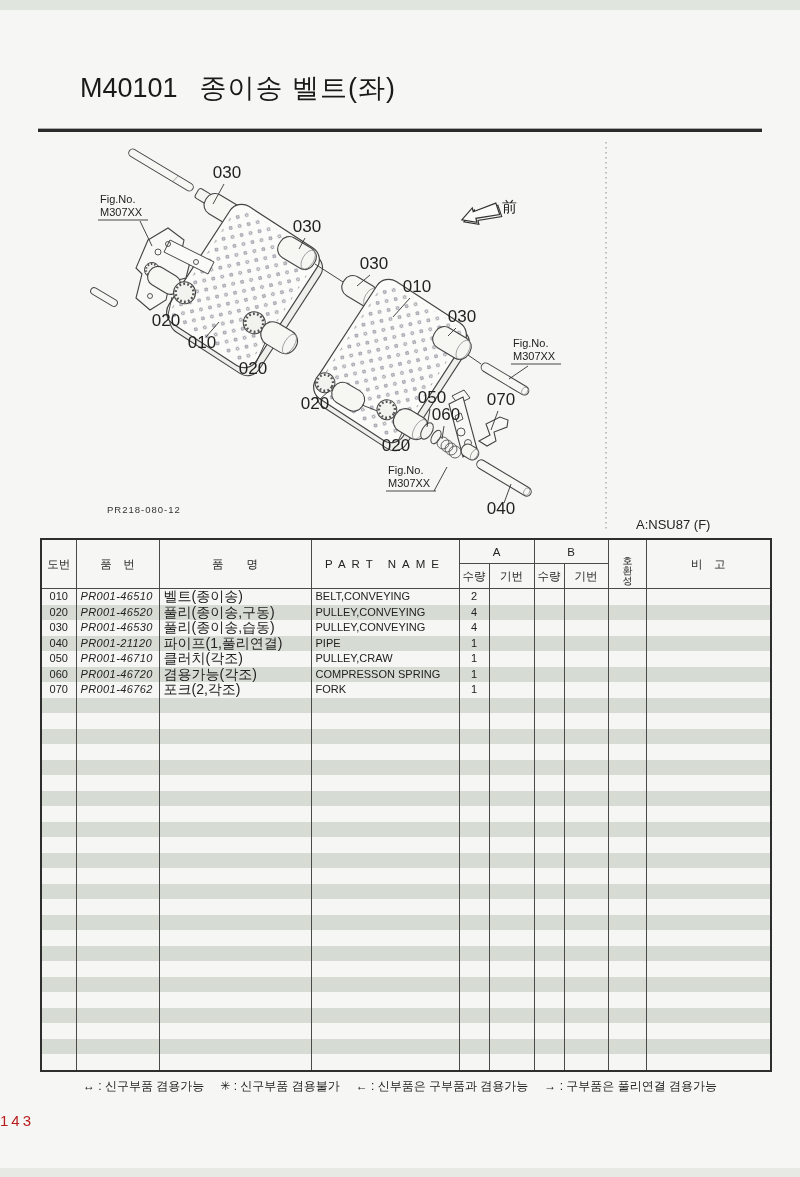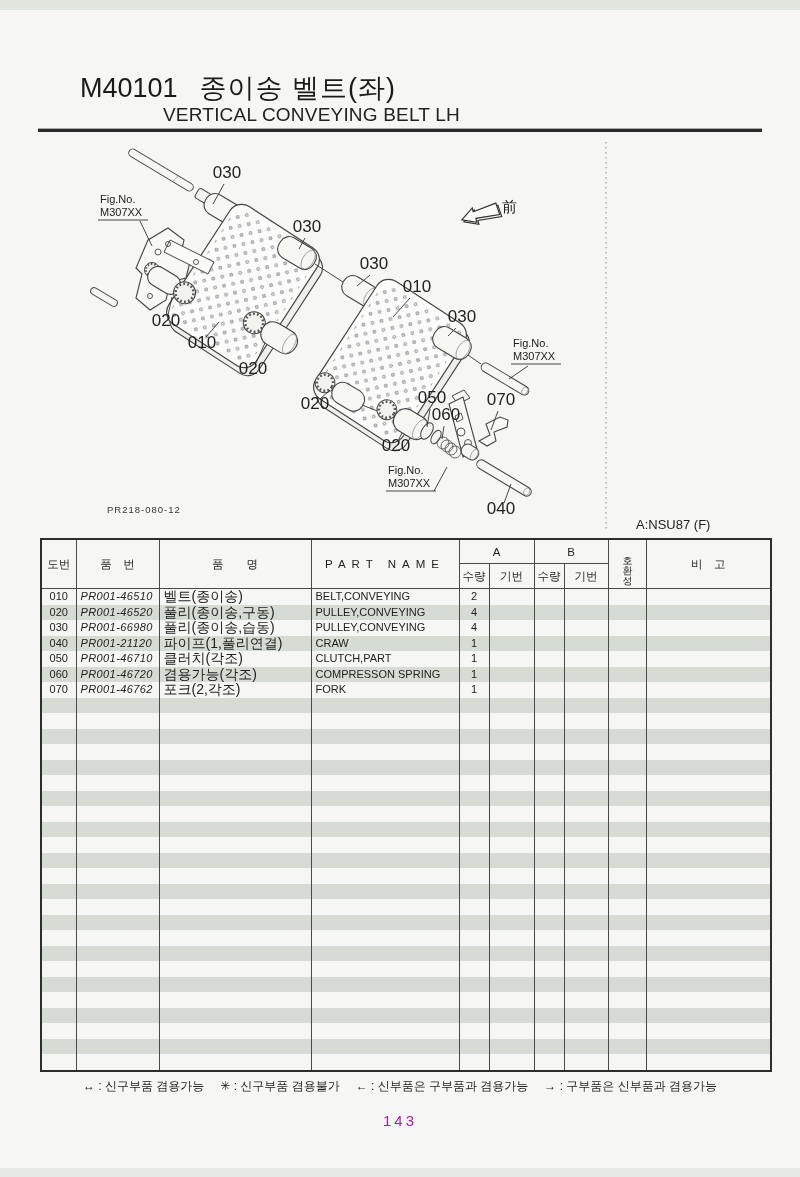--- a/index.html
+++ b/index.html
@@ -38,34 +38,33 @@
                   height:15.5px;line-height:15.5px;font-size:11px;color:#222;
                   padding:0 0 0 4px;overflow:hidden;white-space:nowrap;}
   .parts-table tbody tr:nth-child(even){background:#d6dcd3;}
   td.c-no{text-align:center;padding:0;}
   td.c-pn{letter-spacing:0.4px;font-style:italic;}
   td.c-kr{font-size:14px;}
   td.c-qa,td.c-qb{text-align:center;padding:0;}
 
   .legend{position:absolute;left:40px;top:1078px;width:720px;display:flex;justify-content:center;
           gap:16px;font-size:12px;color:#222;white-space:nowrap;}
-  .page-number{position:absolute;left:0;top:1112px;width:100%;text-align:center;font-size:15px;
-               letter-spacing:3px;color:#a21caf;}
+  .page-number{position:absolute;left:0;top:1112px;width:100%;font-size:15px;
+               letter-spacing:3px;color:#b91c1c;}
 </style>
 </head>
 <body>
 
 <div class="page">
   <div class="top-band"></div>
 
   <div class="title-row">
     <span>M40101</span>
     <span class="title-kr">종이송 벨트(좌)</span>
   </div>
-  <div class="subtitle">VERTICAL CONVEYING BELT LH</div>
   <div class="title-rule"></div>
 
   <svg width="800" height="560" viewBox="0 0 800 560" style="position:absolute;left:0;top:0;">
     <defs>
       <pattern id="beltdots" width="13" height="13" patternUnits="userSpaceOnUse">
         <circle cx="3.5" cy="3.5" r="1.4" fill="none" stroke="#667" stroke-width="0.8"></circle>
         <circle cx="10" cy="10" r="1.4" fill="none" stroke="#667" stroke-width="0.8"></circle>
       </pattern>
     </defs>
 
@@ -292,47 +291,47 @@
           <td class="c-en">PULLEY,CONVEYING</td>
           <td class="c-qa">4</td>
           <td class="c-ca"></td>
           <td class="c-qb"></td>
           <td class="c-cb"></td>
           <td class="c-cp"></td>
           <td class="c-nt"></td>
         </tr>
         <tr>
           <td class="c-no">030</td>
-          <td class="c-pn">PR001-66980</td>
+          <td class="c-pn">PR001-46530</td>
           <td class="c-kr">풀리(종이송,습동)</td>
           <td class="c-en">PULLEY,CONVEYING</td>
           <td class="c-qa">4</td>
           <td class="c-ca"></td>
           <td class="c-qb"></td>
           <td class="c-cb"></td>
           <td class="c-cp"></td>
           <td class="c-nt"></td>
         </tr>
         <tr>
           <td class="c-no">040</td>
           <td class="c-pn">PR001-21120</td>
           <td class="c-kr">파이프(1,풀리연결)</td>
-          <td class="c-en">CRAW</td>
+          <td class="c-en">PIPE</td>
           <td class="c-qa">1</td>
           <td class="c-ca"></td>
           <td class="c-qb"></td>
           <td class="c-cb"></td>
           <td class="c-cp"></td>
           <td class="c-nt"></td>
         </tr>
         <tr>
           <td class="c-no">050</td>
           <td class="c-pn">PR001-46710</td>
           <td class="c-kr">클러치(각조)</td>
-          <td class="c-en">CLUTCH,PART</td>
+          <td class="c-en">PULLEY,CRAW</td>
           <td class="c-qa">1</td>
           <td class="c-ca"></td>
           <td class="c-qb"></td>
           <td class="c-cb"></td>
           <td class="c-cp"></td>
           <td class="c-nt"></td>
         </tr>
         <tr>
           <td class="c-no">060</td>
           <td class="c-pn">PR001-46720</td>
@@ -645,17 +644,17 @@
           <td class="c-cp"></td>
           <td class="c-nt"></td>
         </tr>
       </tbody>
   </table>
 
   <div class="legend">
       <span>↔ : 신구부품 겸용가능</span>
       <span>✳ : 신구부품 겸용불가</span>
       <span>← : 신부품은 구부품과 겸용가능</span>
-      <span>→ : 구부품은 신부품과 겸용가능</span>
+      <span>→ : 구부품은 풀리연결 겸용가능</span>
     </div>
   <div class="page-number">143</div>
   <div class="bottom-band"></div>
 </div>
 
 </body></html>

